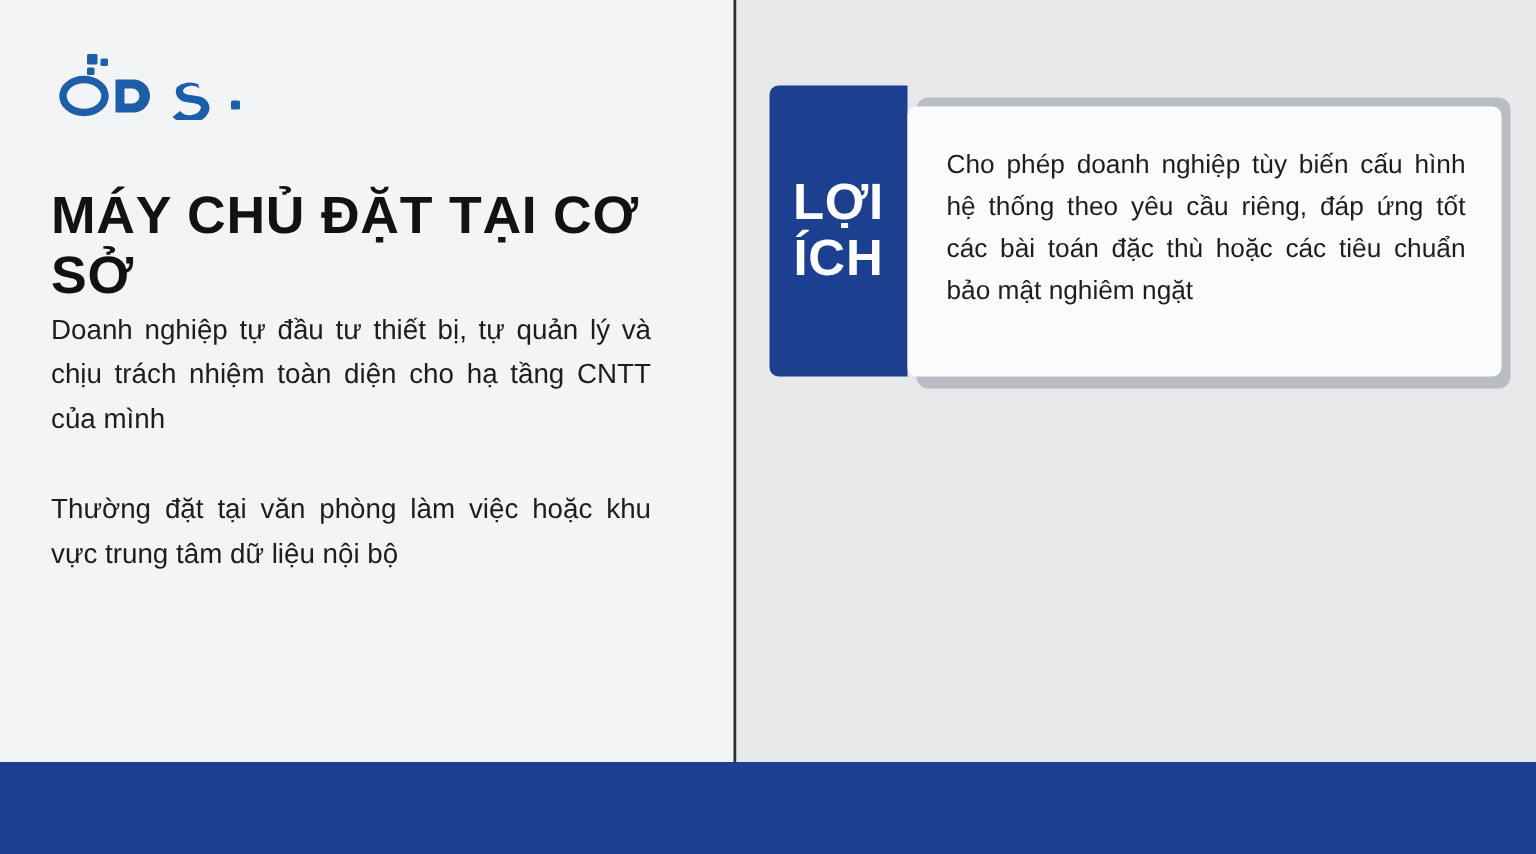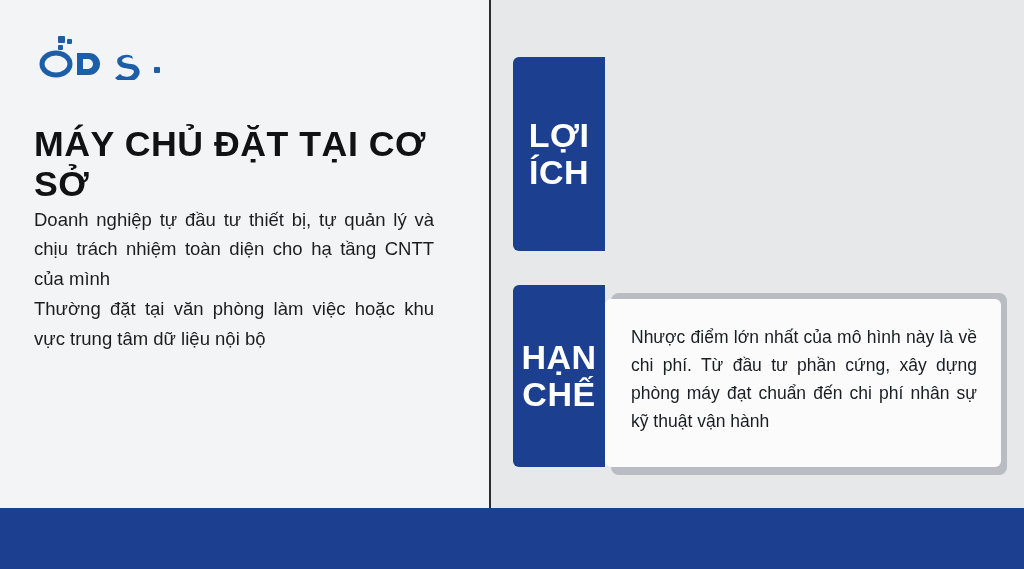--- a/index.html
+++ b/index.html
@@ -40,21 +40,21 @@
     transform: scaleX(1.02);
     transform-origin: left center;
   }
   .body-text {
     font-size: 18.5px;
     line-height: 1.62;
     color: #1b1d20;
     text-align: justify;
     width: 400px;
   }
-  .body-text.second { }
+  .body-text.second { margin-top: 30px; }
 
   
   .divider {
     position: absolute;
     left: 489px; top: 0;
     width: 2px; height: 508px;
     background: #2b2d30;
   }
 
   
@@ -164,29 +164,23 @@
 
   <div class="divider"></div>
 
   <div class="right-panel">
 
     <div class="card benefit">
       <div class="tag">
         <span>LỢI</span>
         <span>ÍCH</span>
       </div>
+      <div class="card-body-wrap">
+        <div class="card-shadow"></div>
+        <div class="card-body">Cho phép doanh nghiệp tùy biến cấu hình hệ thống theo yêu cầu riêng, đáp ứng tốt các bài toán đặc thù hoặc các tiêu chuẩn bảo mật nghiêm ngặt</div>
+      </div>
     </div>
 
-    <div class="card limit">
-      <div class="tag">
-        <span>HẠN</span>
-        <span>CHẾ</span>
-      </div>
-      <div class="card-body-wrap">
-        <div class="card-shadow"></div>
-        <div class="card-body">Nhược điểm lớn nhất của mô hình này là về chi phí. Từ đầu tư phần cứng, xây dựng phòng máy đạt chuẩn đến chi phí nhân sự kỹ thuật vận hành</div>
-      </div>
-    </div>
 
   </div>
 
   <div class="bottom-bar"></div>
 </div>
 
 </body></html>

